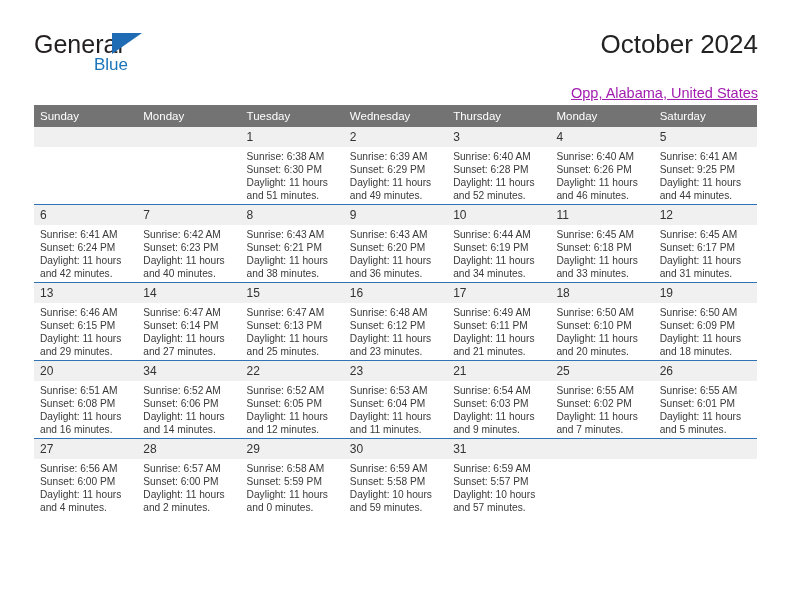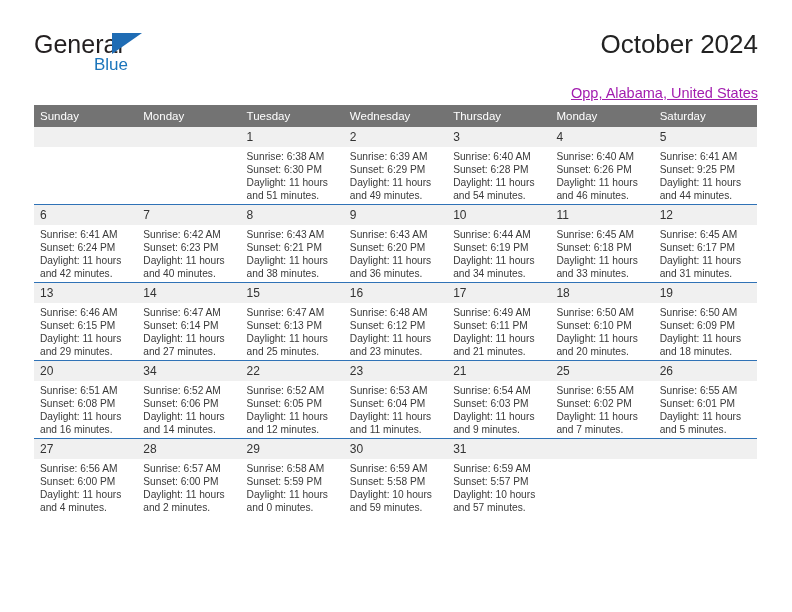--- a/index.html
+++ b/index.html
@@ -200,21 +200,21 @@
               <div>Daylight: 11 hours</div>
               <div>and 49 minutes.</div>
             </div>
           </td>
           <td>
             <div class="daynum">3</div>
             <div class="details">
               <div>Sunrise: 6:40 AM</div>
               <div>Sunset: 6:28 PM</div>
               <div>Daylight: 11 hours</div>
-              <div>and 54 minutes.</div>
+              <div>and 52 minutes.</div>
             </div>
           </td>
           <td>
             <div class="daynum">4</div>
             <div class="details">
               <div>Sunrise: 6:40 AM</div>
               <div>Sunset: 6:26 PM</div>
               <div>Daylight: 11 hours</div>
               <div>and 46 minutes.</div>
             </div>

